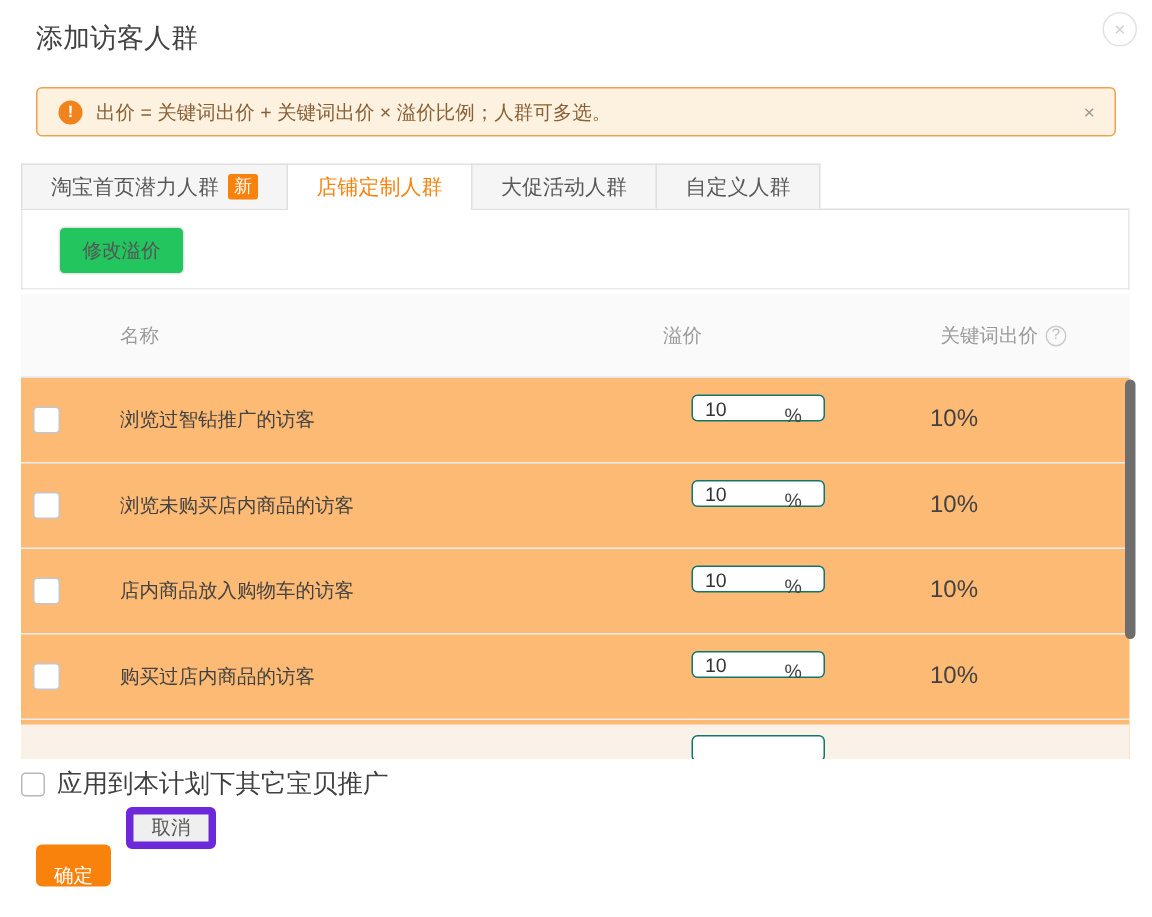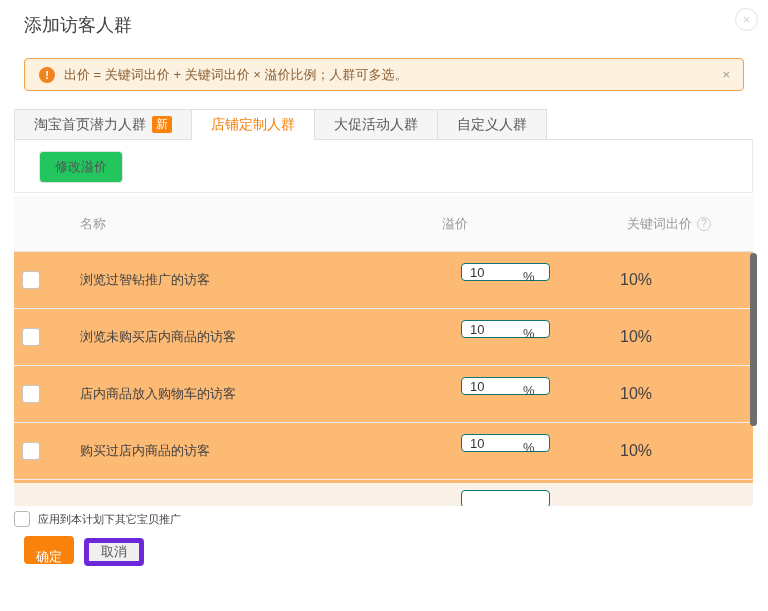--- a/index.html
+++ b/index.html
@@ -64,23 +64,23 @@
     overflow:hidden; }
   .row-partial .premium-input { top:7px; background:#fff; }
 
   .scroll-thumb { position:absolute; left:750px; top:253px; width:7px; height:173px;
     background:#6e6e6e; border-radius:4px; cursor:pointer; z-index:5; }
 
   .apply-row { position:absolute; left:14px; top:511px; display:flex;
     align-items:center; gap:8px; }
   .apply-row .cb2 { width:16px; height:16px; border:1px solid #b8b8b8; border-radius:3px;
     background:#fff; cursor:pointer; flex:none; }
-  .apply-label { font-size:11px; color:#3f3f3f; }
+  .apply-label { font-size:17px; color:#3f3f3f; }
 
-  .btn-confirm { position:absolute; left:24px; top:536px; height:28px; padding:12px 12px;
+  .btn-confirm { position:absolute; left:24px; top:563px; height:28px; padding:12px 12px;
     background:#f8820c; border:none; border-radius:4px; color:#fff; font-size:13px;
     cursor:pointer; font-family:inherit; }
   .btn-cancel { position:absolute; left:84px; top:538px; height:28px; padding:0 12px;
     background:#efefef; border:5px solid #6d28d9; border-radius:4px; color:#555;
     font-size:13px; cursor:pointer; font-family:inherit; }
 </style>
 </head>
 <body>
 
 <div class="modal-title">添加访客人群</div>

